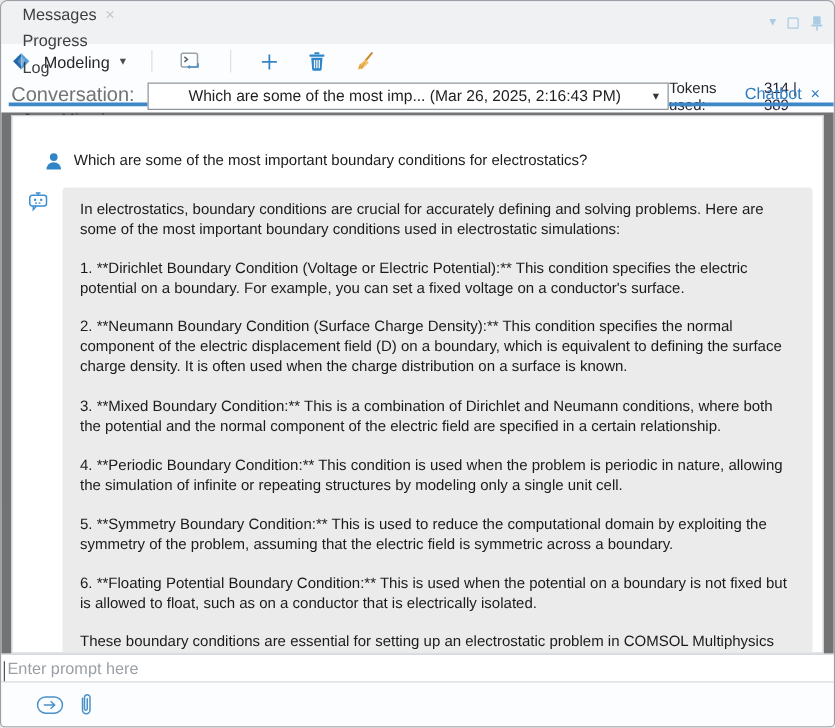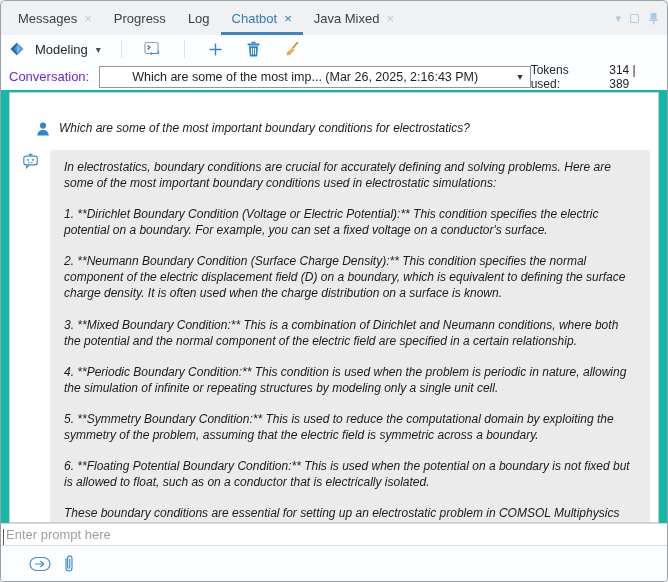--- a/index.html
+++ b/index.html
@@ -2,44 +2,44 @@
 <html><head>
 <meta charset="utf-8">
 <style>
   * { margin:0; padding:0; box-sizing:border-box; }
   html,body { width:668px; height:582px; font-family:"Liberation Sans", sans-serif; background:#e8e8e8; }
   .window {
     width:668px; height:582px; display:flex; flex-direction:column;
     background:#f7f9fb; border:1px solid #9aa0a6; border-radius:6px 6px 4px 4px; overflow:hidden;
   }
   
-  .tabbar { height:34px; background:#f0f1f3; display:flex; align-items:stretch; padding-left:6px; flex-shrink:0; position:relative; }
+  .tabbar { height:34px; background:#f0f1f3; display:flex; align-items:stretch; padding-left:6px; flex-shrink:0; position:relative;flex-direction:column; }
   .tab { display:inline-flex; align-items:center; gap:7px; padding:0 11px; font-size:13px; color:#3c3e42; cursor:default; border-bottom:3px solid transparent; padding-top:3px; }
   .tab .close { font-size:13px; color:#c3c7cb; line-height:1; }
   .tab.active { color:#2e7cbe; border-bottom-color:#3d87c8;justify-content:flex-end; }
   .tab.active .close { color:#2e7cbe; }
   .win-controls { position:absolute; right:8px; top:0; height:100%; display:flex; align-items:center; gap:9px; }
   .win-controls span { color:#aacbe4; font-size:11px; line-height:1; }
   .wc-square { width:9px; height:9px; border:1.5px solid #aacbe4; border-radius:1px; display:inline-block; }
   
   .toolbar { height:28px; background:#fbfdfe; display:flex; align-items:center; padding:0 8px; gap:16px; flex-shrink:0; }
   .tool-group { display:flex; align-items:center; gap:6px; }
   .tool-label { font-size:13px; color:#26282b; margin:0 2px 0 4px; }
   .caret-down { font-size:10px; color:#4a4d52; }
   .vsep { width:1px; height:18px; background:#dde1e5; margin:0 4px; }
   .tool-btn { display:flex; align-items:center; justify-content:center; width:22px; height:22px; border-radius:3px; }
   
   .convrow { height:27px; background:#fbfdfe; display:flex; align-items:center; padding:0 8px; flex-shrink:0; }
-  .conv-label { font-size:13px; color:#6d28d9; margin-right:10px; }
+  .conv-label { font-size:16px; color:#737373; margin-right:10px; }
   .conv-select { width:432px; height:22px; background:#ffffff; border:1px solid #8f969c; display:flex; align-items:center; font-size:12.5px; color:#1d1f22; position:relative; padding-left:32px; }
   .conv-select .arrow { position:absolute; right:7px; font-size:10px; color:#333; }
   .tokens { margin-left:auto; font-size:12px; color:#26282b; display:flex; gap:8px;justify-content:center; }
   .tokens .val { color:#221a33; }
   
-  .chatwrap { flex:1; background:#14b8a6; padding:2px 8px 0 8px; min-height:0;font-style:italic; }
+  .chatwrap { flex:1; background:#737373; padding:2px 8px 0 8px; min-height:0; }
   .chatpanel { background:#ffffff; border:1px solid #caced3; height:100%; overflow:hidden; position:relative; padding-top:27px; }
   .user-row { display:flex; align-items:flex-start; gap:8px; padding-left:25px; padding-right:16px; }
   .user-text { font-size:12px; color:#1b1b1b; padding-top:1px; }
   .bot-row { display:flex; align-items:flex-start; margin-top:13px; padding-left:12px; }
   .bot-icon-col { width:28px; flex-shrink:0; padding-top:2px; }
   .bubble { background:#ebebeb; border-radius:3px; margin-right:8px; flex:1; padding:9px 14px 10px 14px; }
   .bubble p { font-size:12px; line-height:1.34; color:#1b1b1b; margin-bottom:15px; }
   .bubble p:last-child { margin-bottom:0; }
   
   .promptrow { height:23px; background:#ffffff; border-top:1px solid #d7dade; border-bottom:1px solid #d7dade; flex-shrink:0; position:relative; display:flex; align-items:center; }

